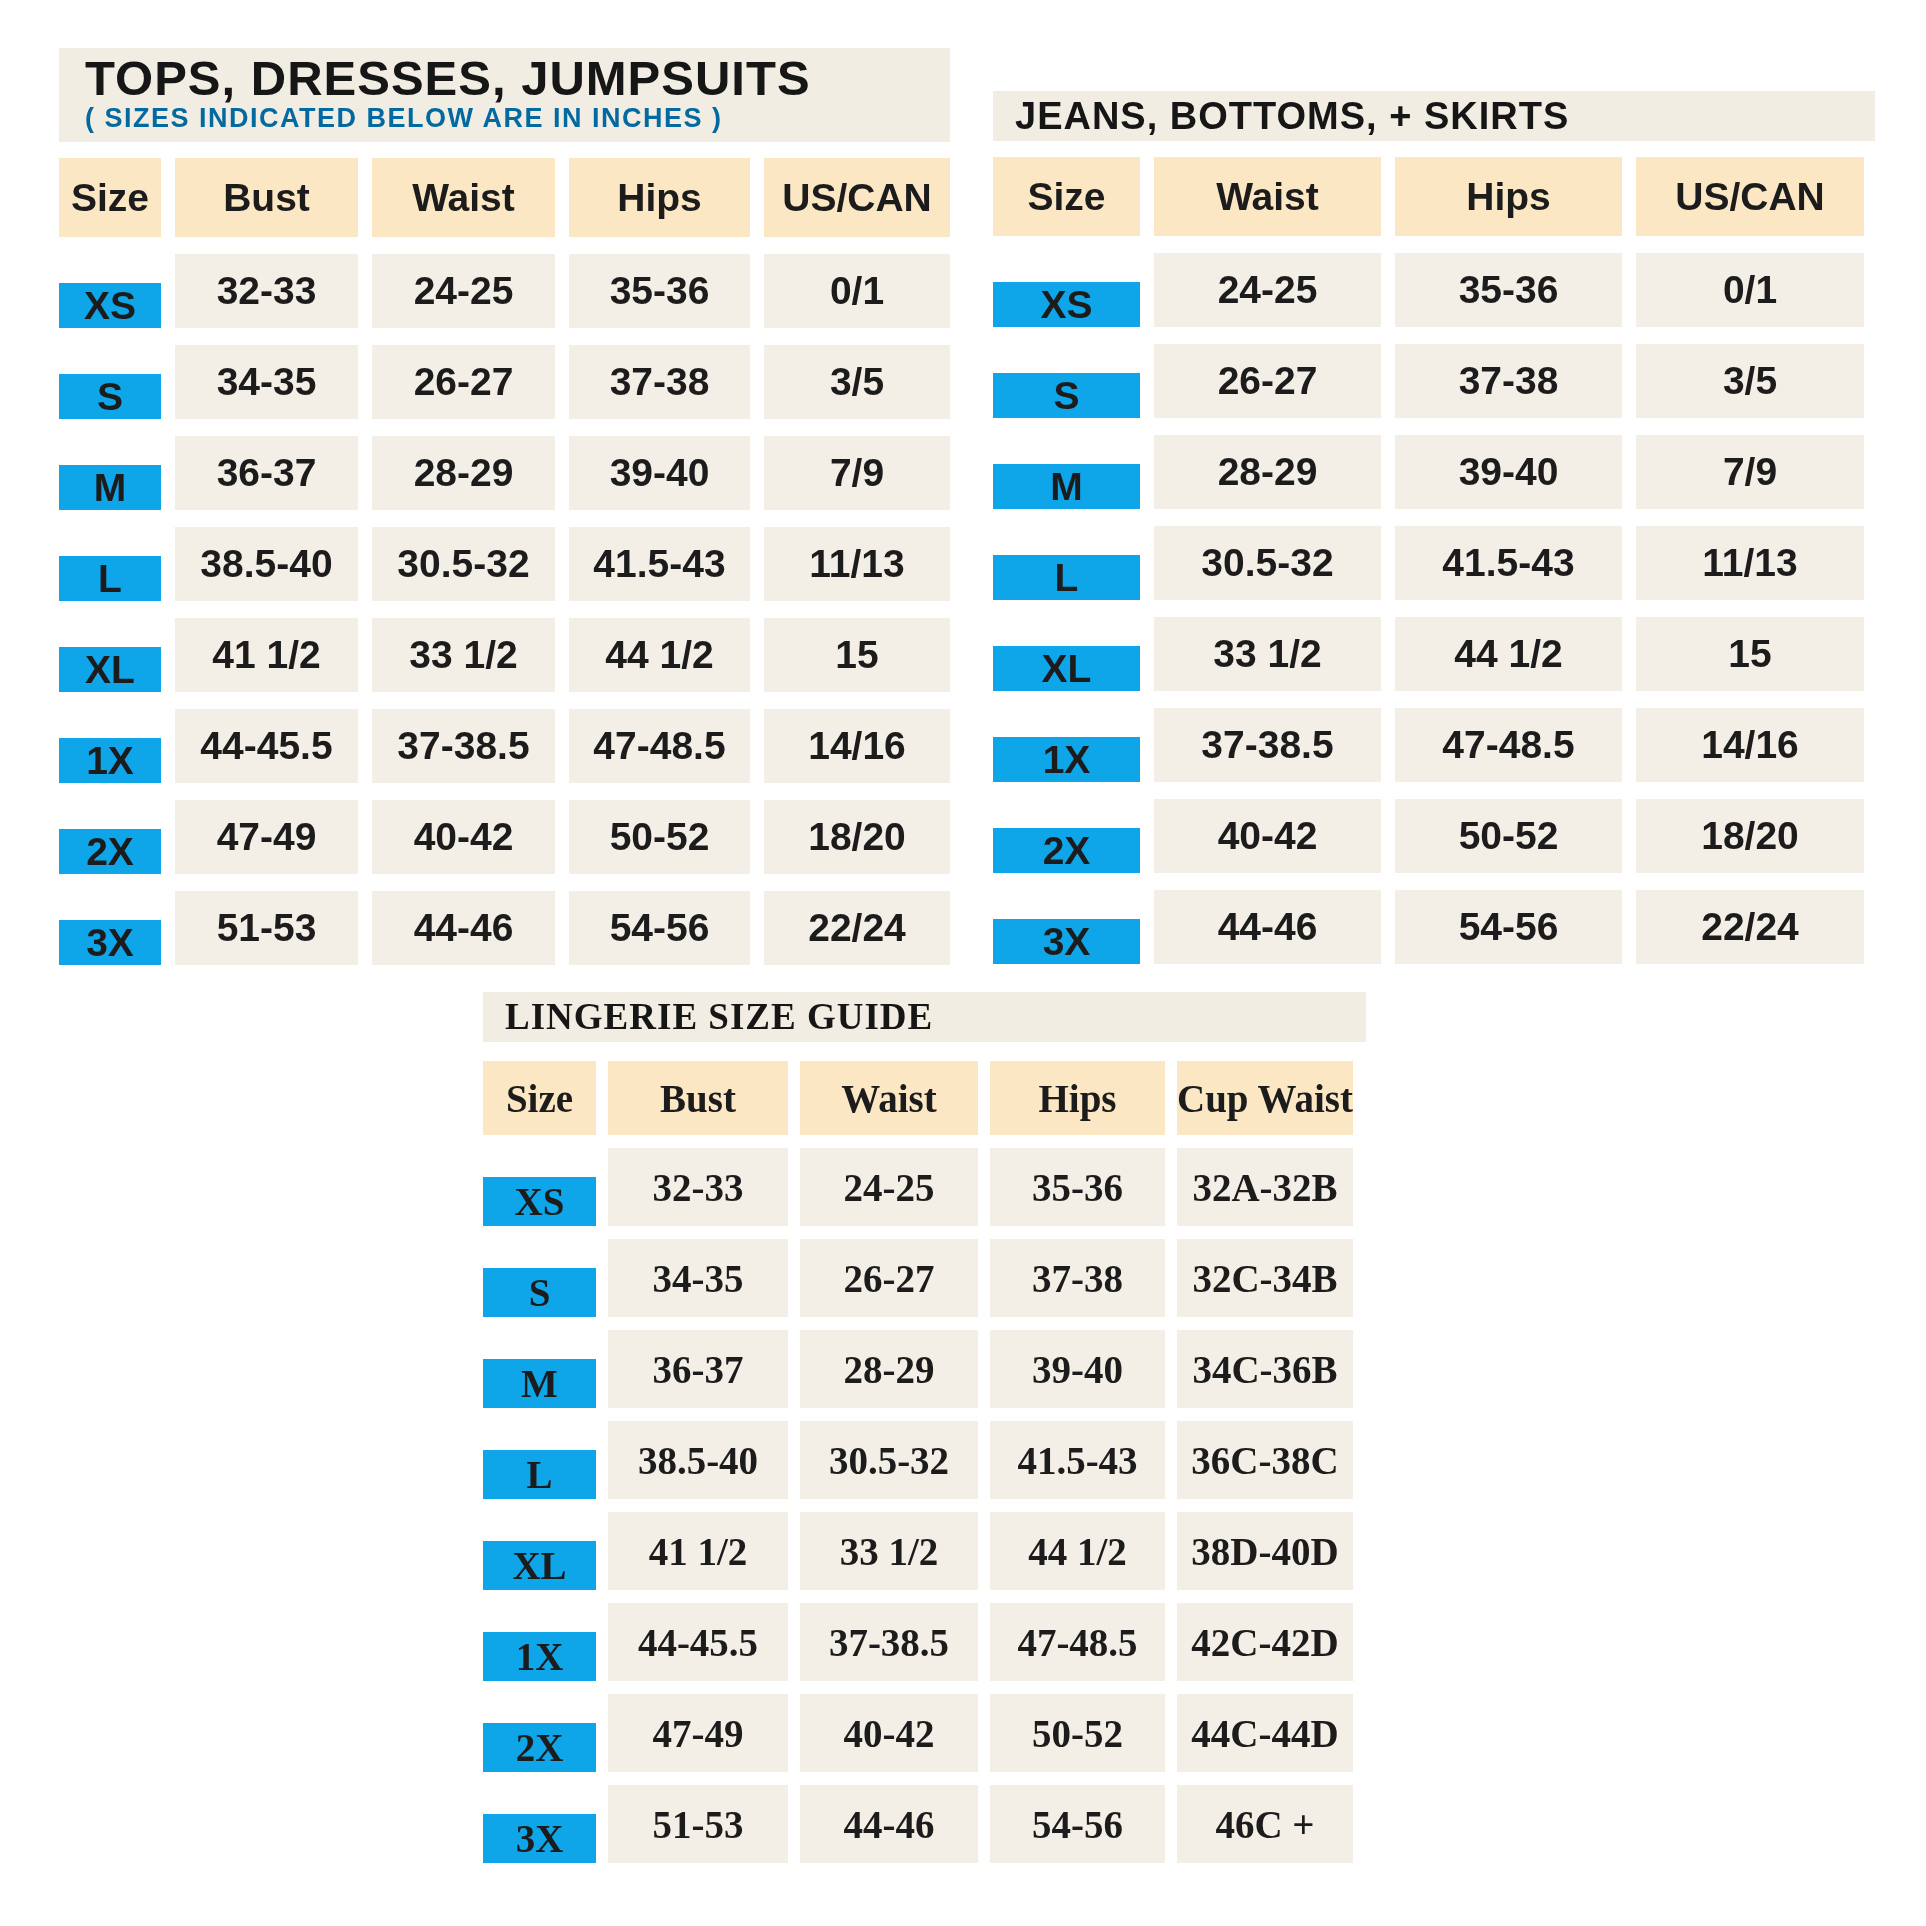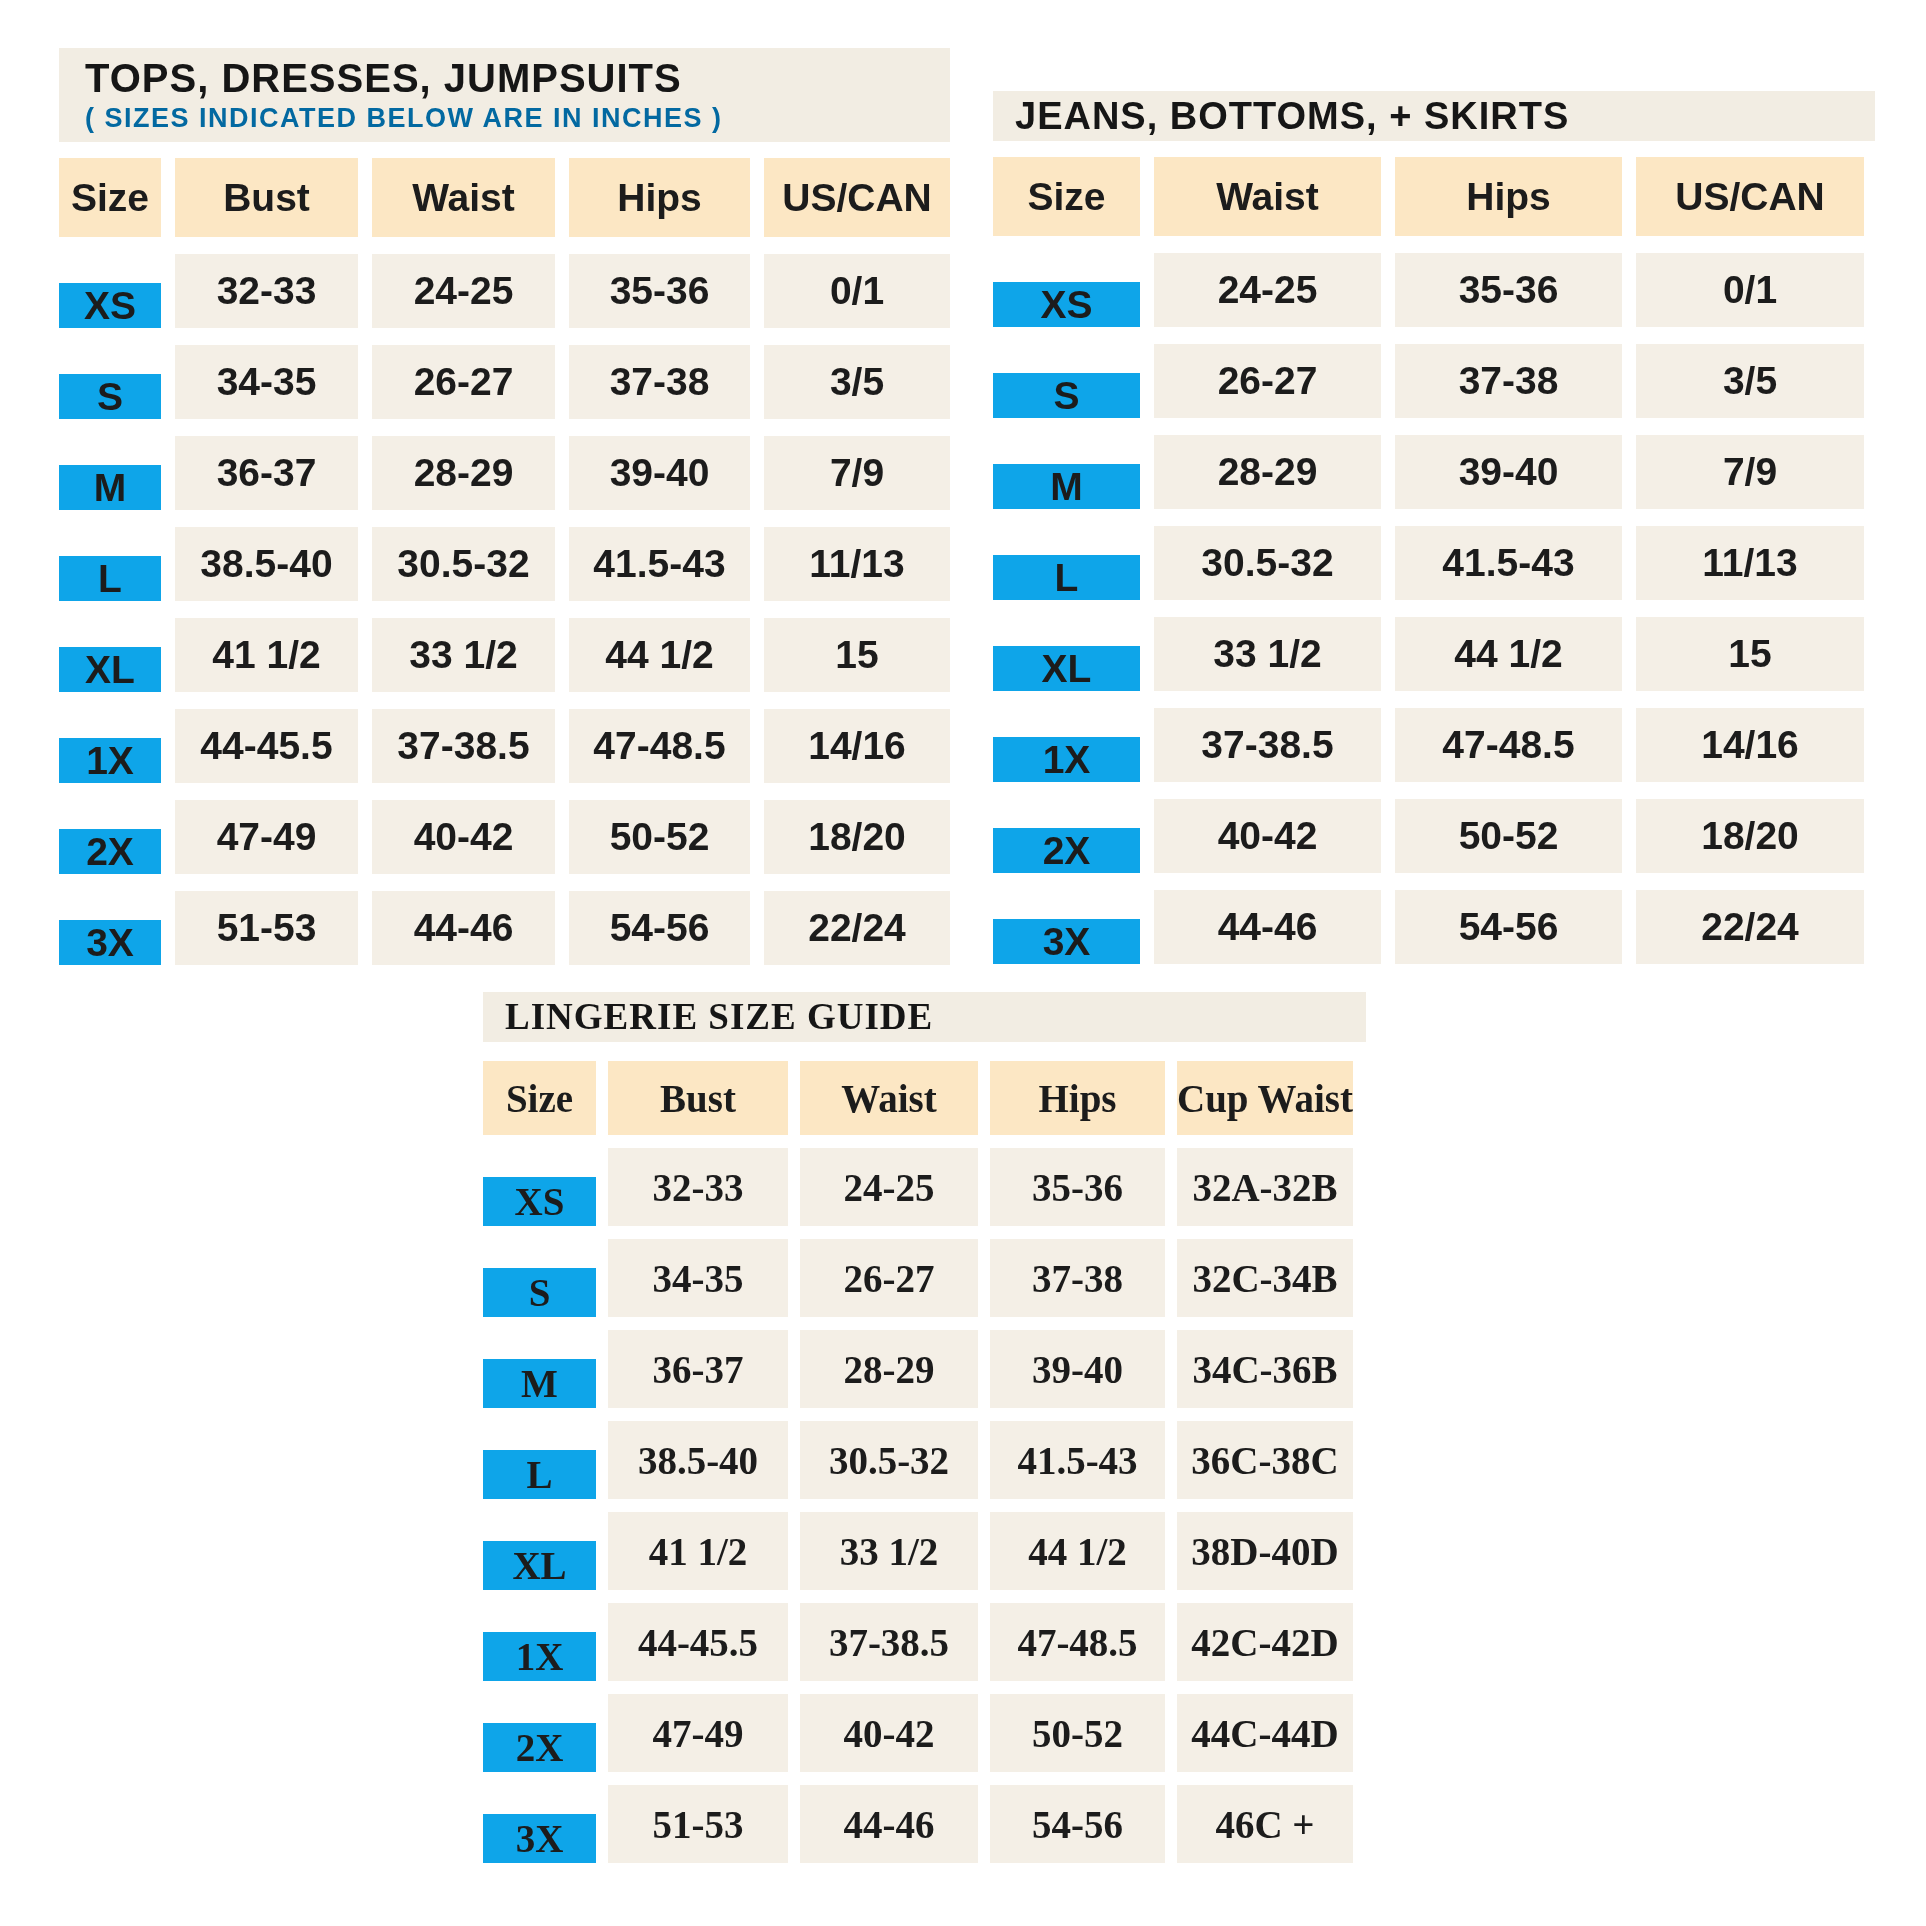--- a/index.html
+++ b/index.html
@@ -37,21 +37,21 @@
     text-align: center;
     white-space: nowrap;
   }
   .cell.header { background: #fce7c4; }
   .cell.size   { background: #0ea5e9; margin-top: 29px; }
   .cell.data   { background: #f4efe6; }
 
   
   #tops-block { left: 59px; top: 48px; width: 891px; }
   #tops-band  { width: 891px; height: 94px; padding-left: 26px; margin-bottom: 16px; }
-  #tops-band .t1 { font-size: 40px; line-height: 46px; }
+  #tops-band .t1 { font-size: 49px; line-height: 46px; }
   #tops-band .t2 { font-size: 27px; line-height: 34px; }
   #tops-grid {
     grid-template-columns: 102px 183px 183px 181px 186px;
     grid-template-rows: 79px repeat(8, 74px);
     gap: 17px 14px;
   }
 
   
   #jeans-block { left: 993px; top: 91px; width: 882px; }
   #jeans-band  { width: 882px; height: 50px; padding-left: 22px; margin-bottom: 16px; }

